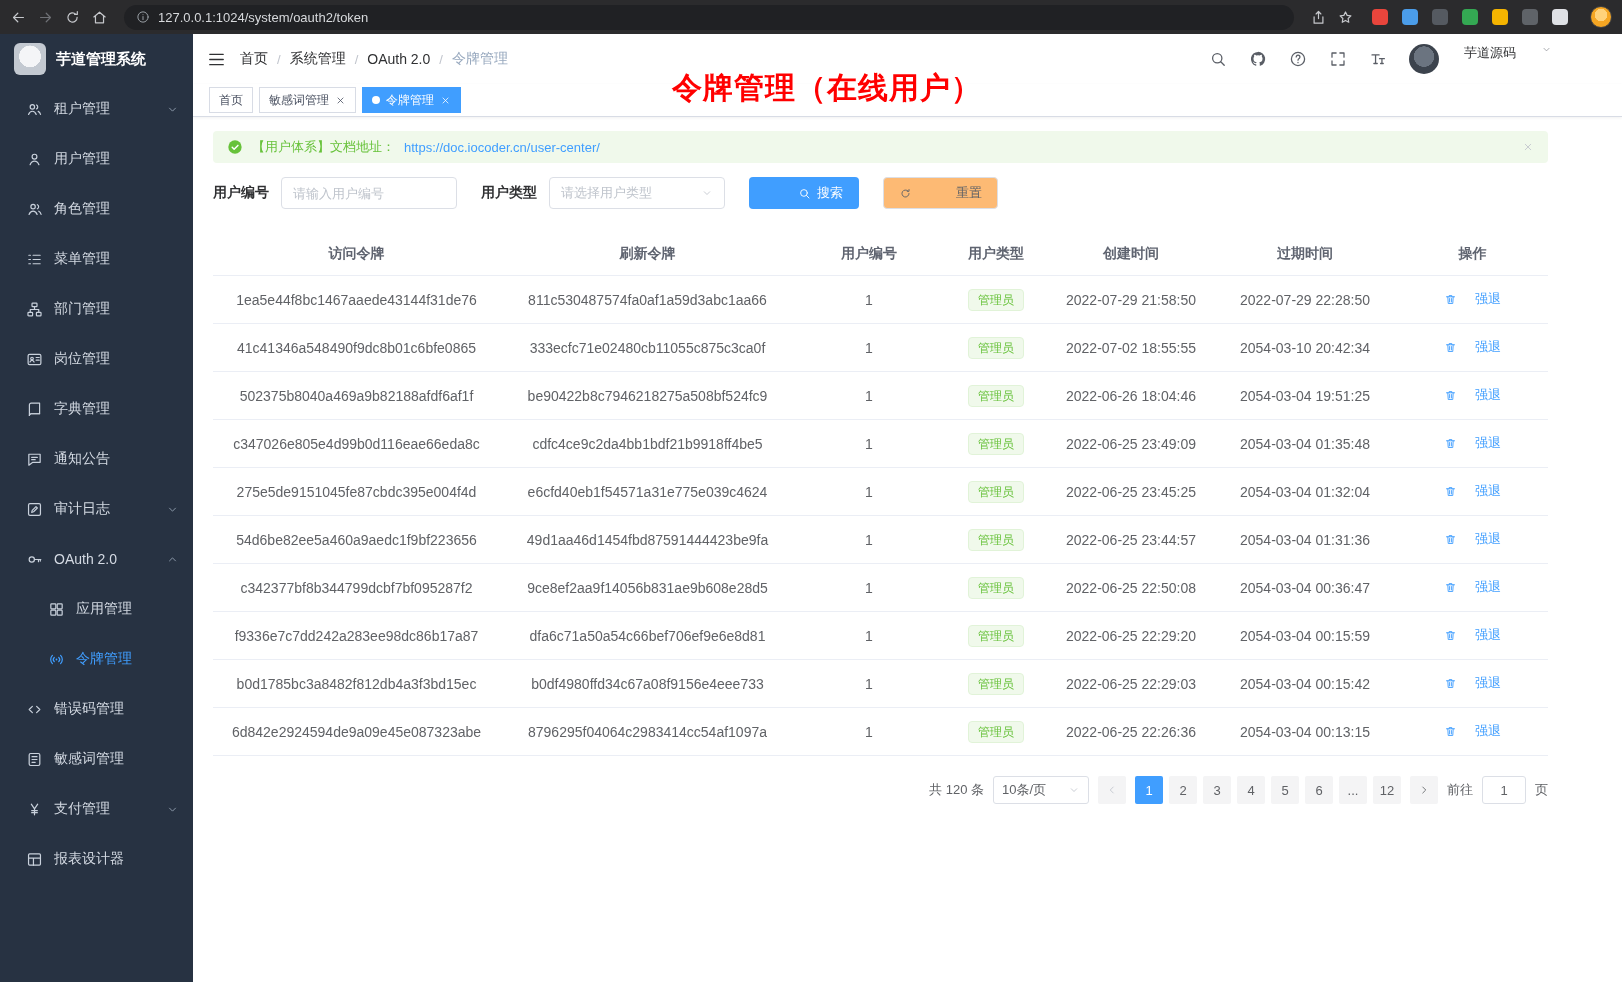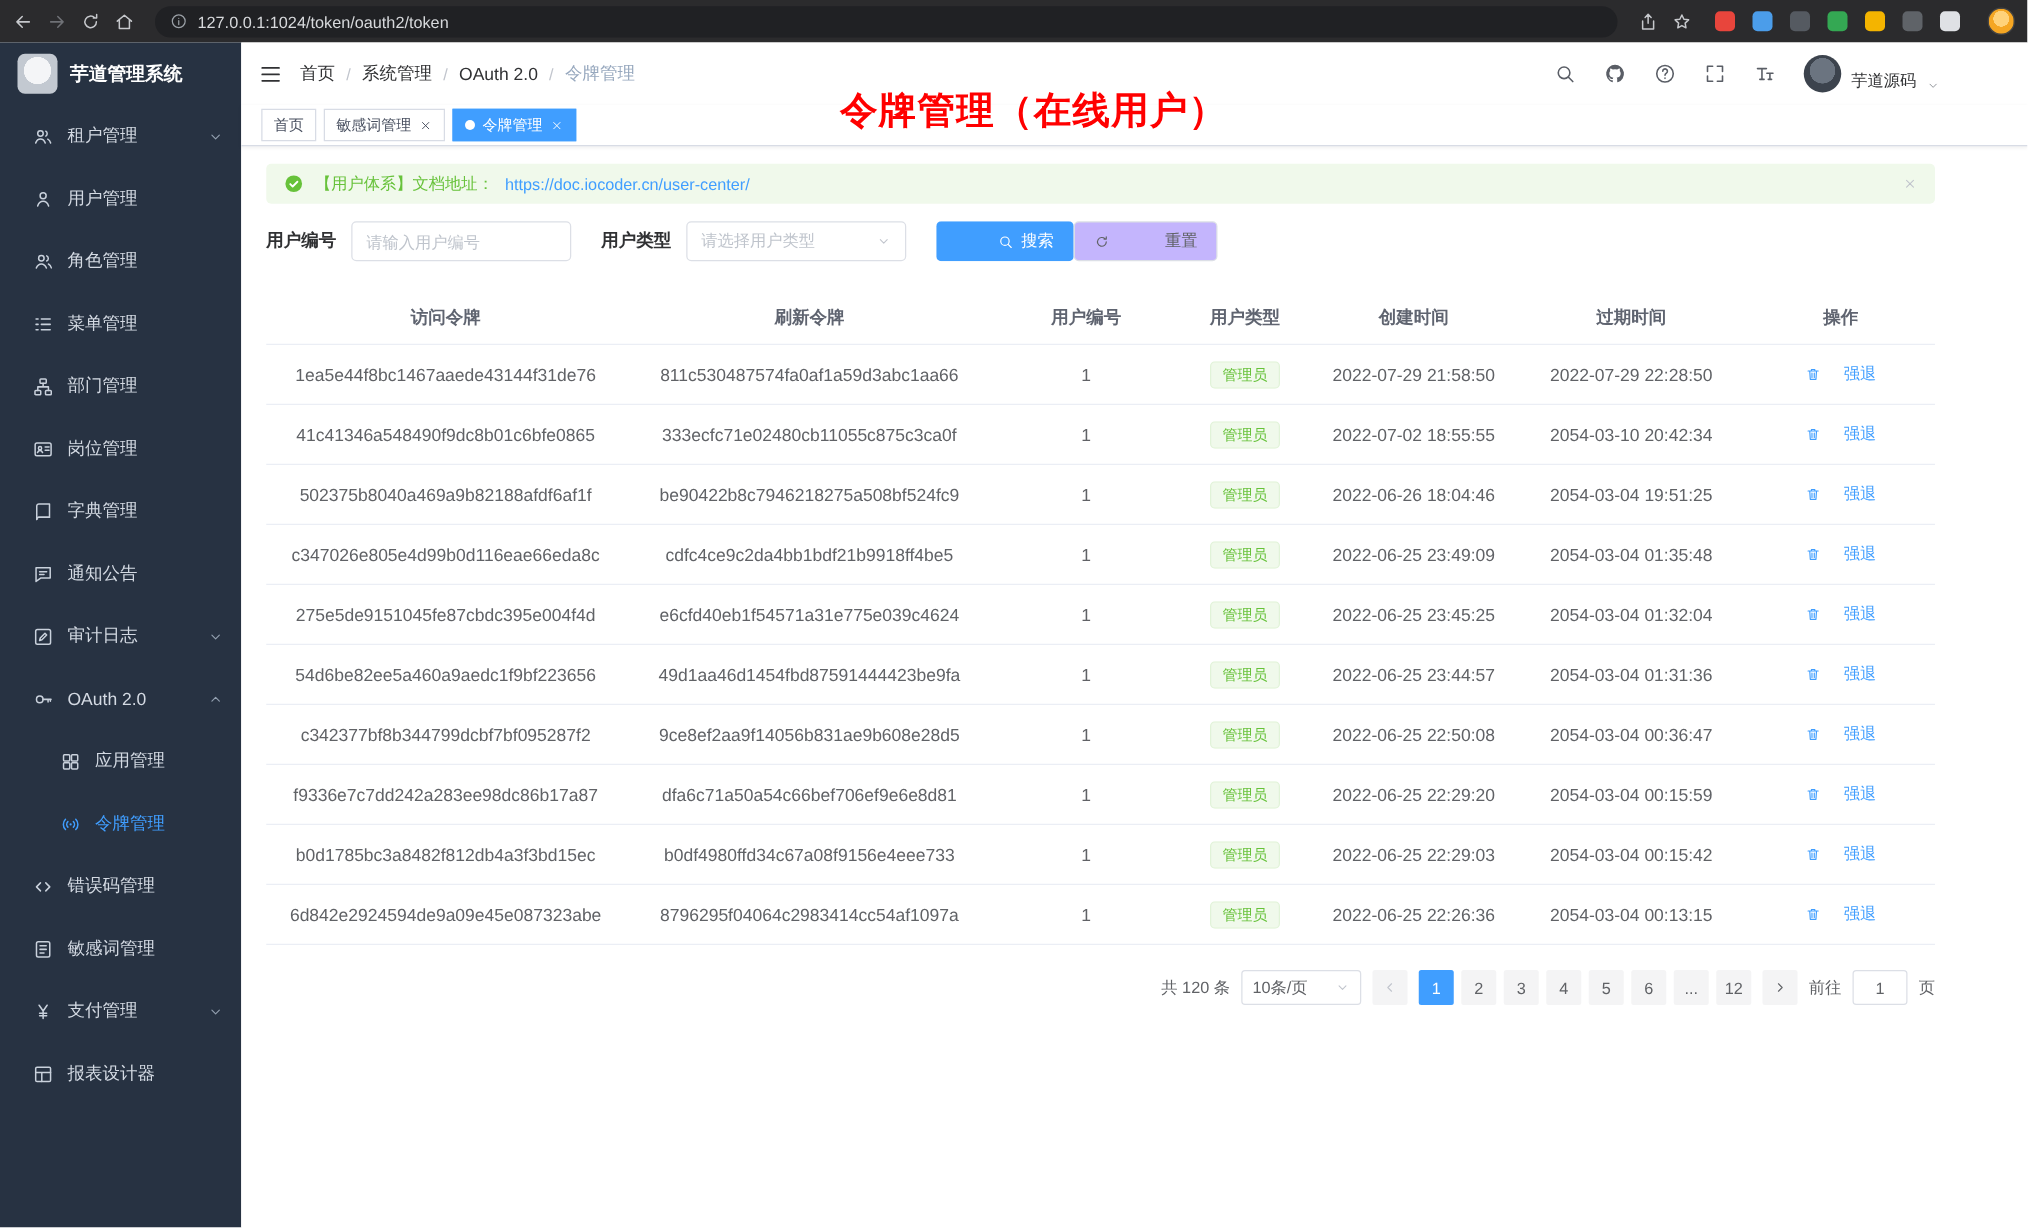--- a/index.html
+++ b/index.html
@@ -36,21 +36,21 @@
 
   
   .topbar{height:50px;display:flex;align-items:center;padding:0 70px 0 14px;gap:14px;flex:none;}
   .ham{width:19px;height:19px;color:#303133;cursor:pointer;flex:none;}
   .breadcrumb{display:flex;align-items:center;}
   .bc-item{color:#303133;font-size:14px;cursor:pointer;}
   .bc-item.last{color:#97a8be;cursor:default;}
   .bc-sep{color:#c0c4cc;margin:0 9px;font-size:13px;}
   .topbar-right{margin-left:auto;display:flex;align-items:center;gap:22px;color:#5a5e66;}
   .tb-ico{width:18px;height:18px;cursor:pointer;flex:none;}
-  .user-box{display:flex;align-items:flex-end;gap:8px;cursor:pointer;}
+  .user-box{display:flex;align-items:flex-start;gap:25px;cursor:pointer;}
   .avatar{width:30px;height:30px;border-radius:50%;background:radial-gradient(circle at 50% 42%,#6b7480 0 44%,#3c434d 45% 100%);flex:none;}
   .username{font-size:13px;color:#303133;}
   .caret{width:11px;height:11px;color:#909399;}
 
   
   .tabbar{height:33px;border-bottom:1px solid #d8dce5;box-shadow:0 1px 3px rgba(0,0,0,.06);display:flex;align-items:center;gap:6px;padding:0 16px;flex:none;}
   .tab{height:26px;display:inline-flex;align-items:center;gap:6px;border:1px solid #d8dce5;background:#fff;padding:0 9px;font-size:12px;color:#495060;cursor:pointer;}
   .tab.active{background:var(--accent);border-color:var(--accent);color:#fff;}
   .tab-dot{width:8px;height:8px;border-radius:50%;background:#fff;flex:none;}
   .tab-close{width:11px;height:11px;flex:none;}
@@ -65,21 +65,21 @@
   .filters{margin-top:14px;display:flex;align-items:center;}
   .f-label{font-weight:700;color:#303133;margin-right:12px;white-space:nowrap;}
   .f-input{width:176px;height:32px;border:1px solid #dcdfe6;border-radius:4px;padding:0 11px;font-size:13px;color:#606266;outline:none;background:#fff;font-family:inherit;}
   .f-input::placeholder{color:#bfc4cc;}
   .gap{width:24px;flex:none;}
   .f-select{width:176px;height:32px;border:1px solid #dcdfe6;border-radius:4px;display:flex;align-items:center;justify-content:space-between;padding:0 11px;color:#bfc4cc;font-size:13px;background:#fff;cursor:pointer;}
   .chev{width:12px;height:12px;color:#c0c4cc;flex:none;}
   .btn{height:32px;border-radius:4px;display:inline-flex;align-items:center;gap:6px;padding:0 15px;font-size:13px;cursor:pointer;border:1px solid transparent;font-family:inherit;}
   .btn .ico{width:13px;height:13px;flex:none;}
   .btn-primary{background:var(--accent);color:#fff;margin-left:24px;padding-left:48px;}
-  .btn-plain{background:#c4b5fd;border-color:#dcdfe6;color:#606266;margin-left:0;gap:44px;}
+  .btn-plain{background:#fdba74;border-color:#dcdfe6;color:#606266;margin-left:24px;gap:44px;}
 
   .table{margin-top:24px;}
   .thead{display:flex;align-items:center;height:43px;border-bottom:1px solid #ebeef5;}
   .cell{text-align:center;padding:0 4px;overflow:hidden;white-space:nowrap;flex:none;}
   .th{color:#5f6470;font-weight:700;font-size:14px;}
   .trow{display:flex;align-items:center;height:48px;border-bottom:1px solid #ebeef5;color:#606266;font-size:14px;}
   .badge{display:inline-block;height:22px;line-height:20px;padding:0 9px;background:#f0f9eb;border:1px solid #e1f3d8;color:var(--success);border-radius:4px;font-size:12px;}
   .action{color:var(--accent);display:inline-flex;align-items:center;gap:18px;font-size:13px;cursor:pointer;}
   .action .ico{width:13px;height:13px;flex:none;}
 
@@ -120,21 +120,21 @@
         <path d="M4 11.2L12 4.5l8 6.7M6.3 10v9.5h11.4V10"></path>
       </svg>
     </span>
   <div class="omnibox">
     <span class="nav-ico">
         <svg viewBox="0 0 24 24" fill="none" stroke="currentColor" stroke-width="1.7" stroke-linecap="round" stroke-linejoin="round">
           <circle cx="12" cy="12" r="8.8"></circle>
           <path d="M12 8h.01M12 11.2v5.3"></path>
         </svg>
       </span>
-    <span class="url">127.0.0.1:1024/token/oauth2/token</span>
+    <span class="url">127.0.0.1:1024/system/oauth2/token</span>
   </div>
   <span class="nav-ico">
       <svg viewBox="0 0 24 24" fill="none" stroke="currentColor" stroke-width="1.7" stroke-linecap="round" stroke-linejoin="round">
         <path d="M12 13.5V3.8M8.6 7L12 3.5 15.4 7M5.8 11v9h12.4v-9"></path>
       </svg>
     </span>
   <span class="nav-ico">
       <svg viewBox="0 0 24 24" fill="none" stroke="currentColor" stroke-width="1.7" stroke-linecap="round" stroke-linejoin="round">
         <path d="M12 4.2l2.3 4.8 5.3.7-3.9 3.7.9 5.3-4.6-2.5-4.6 2.5.9-5.3L4.4 9.7l5.3-.7z"></path>
       </svg>

